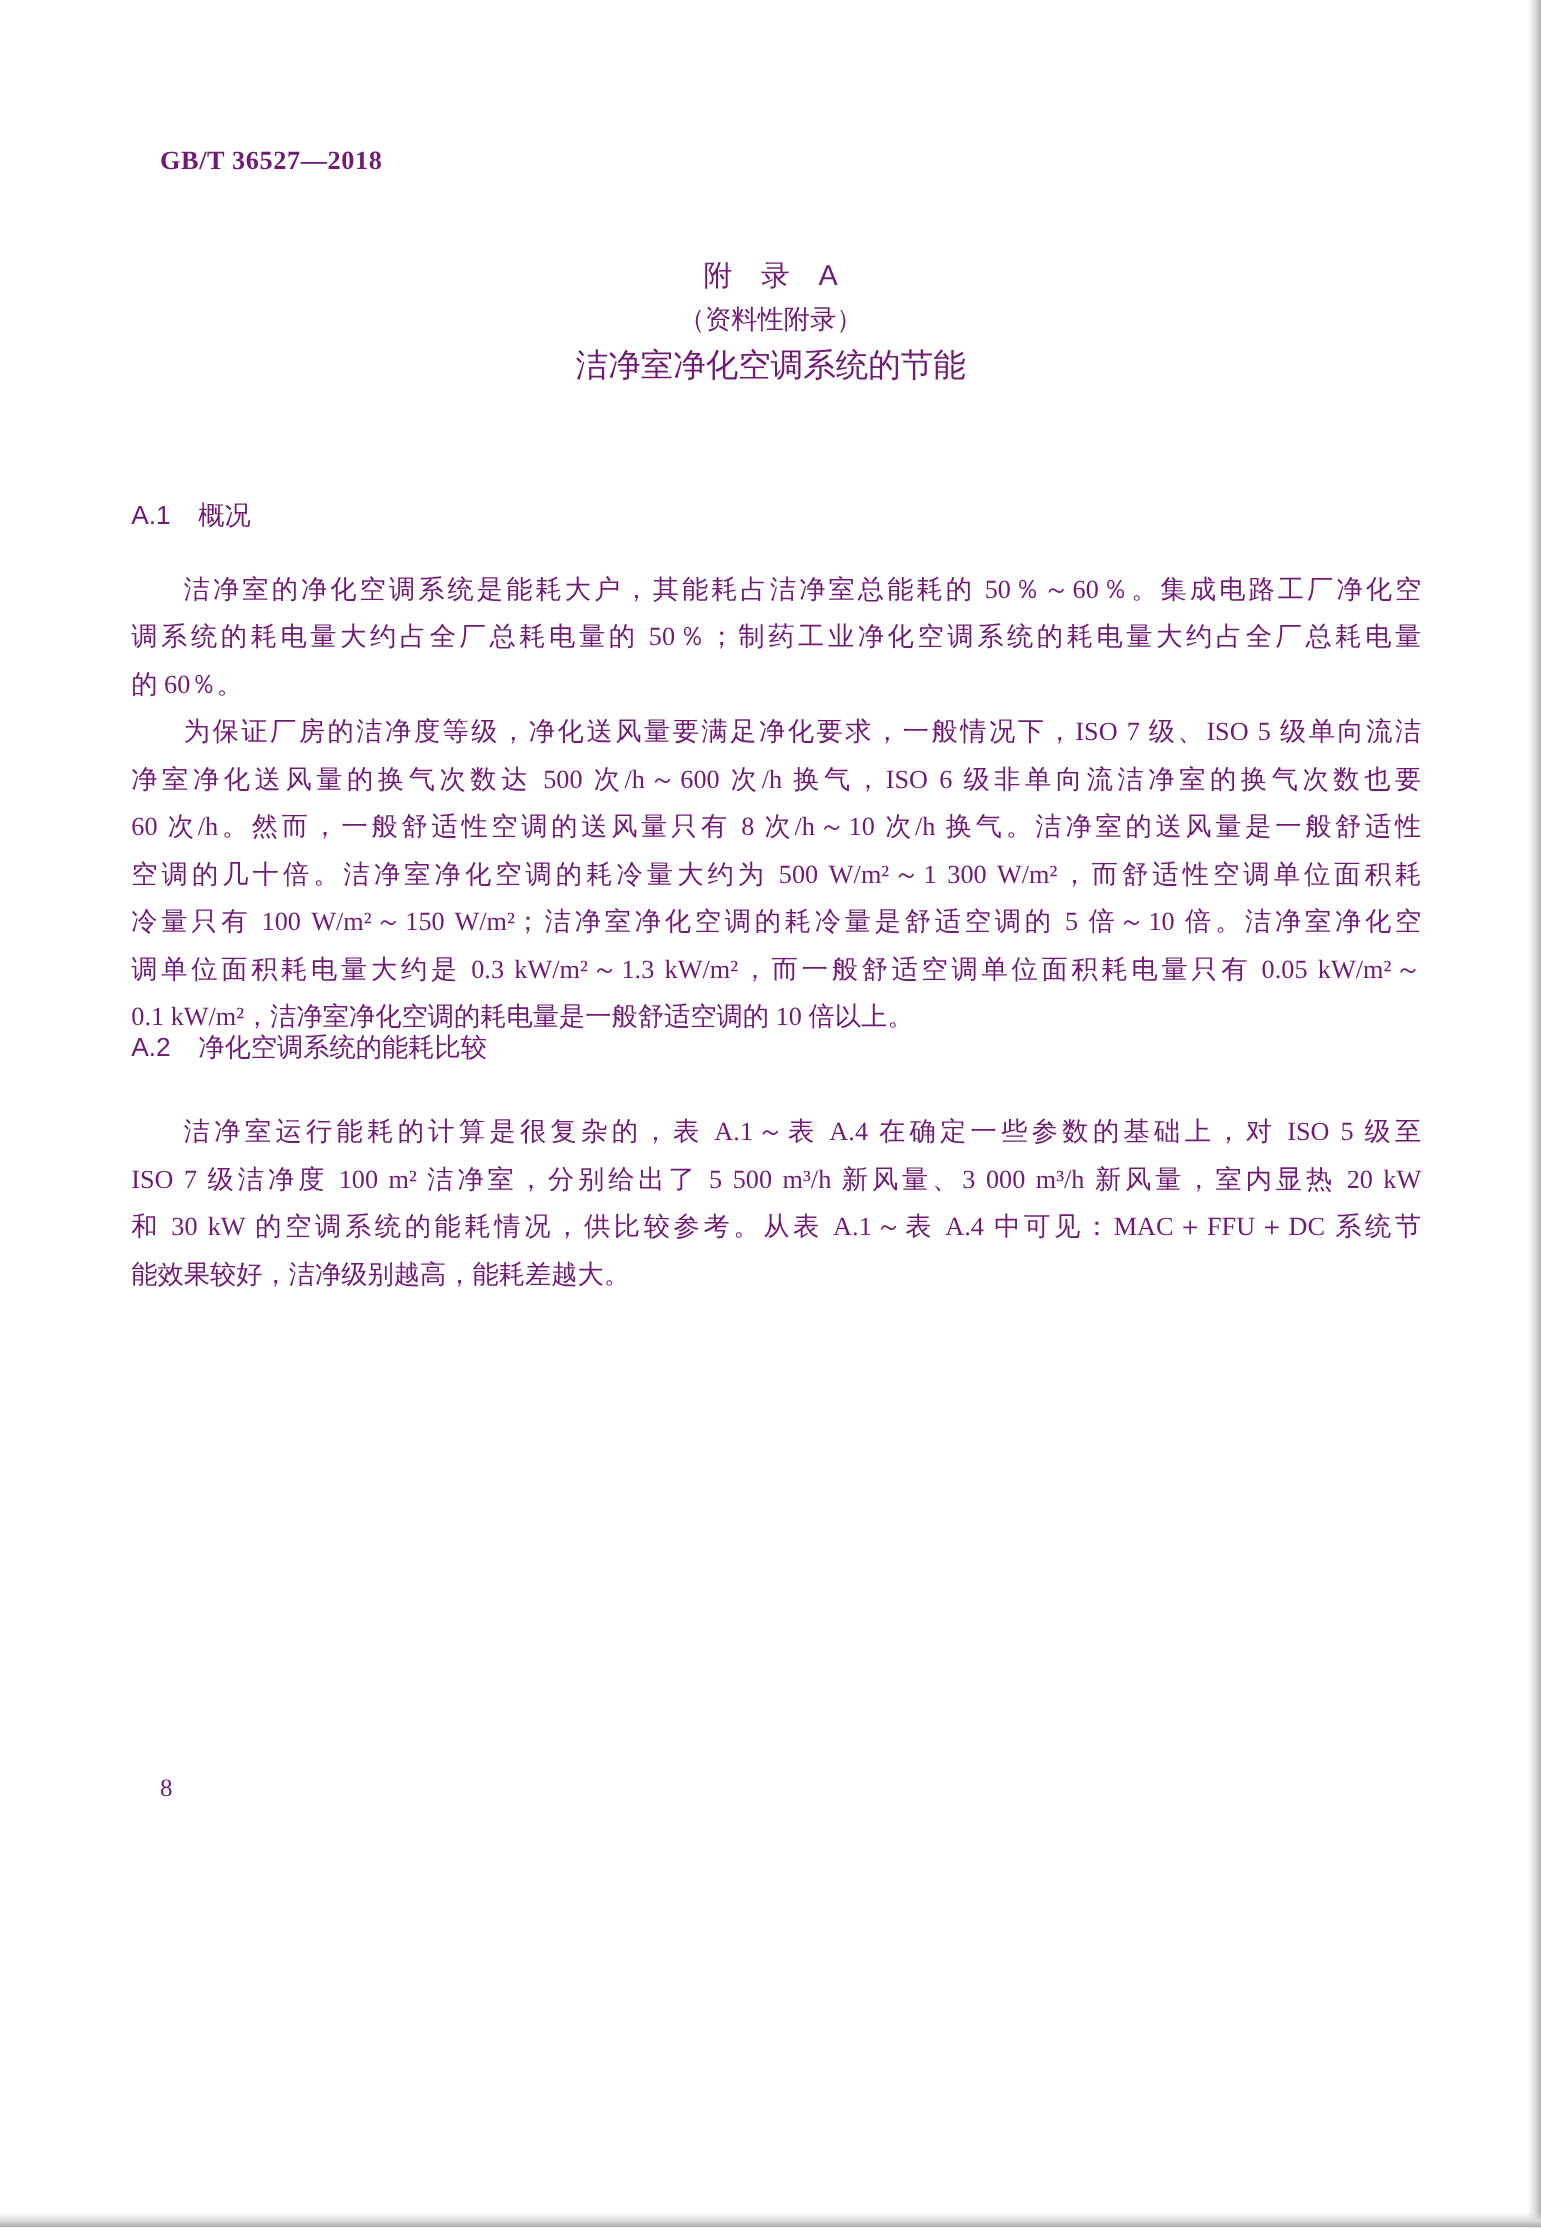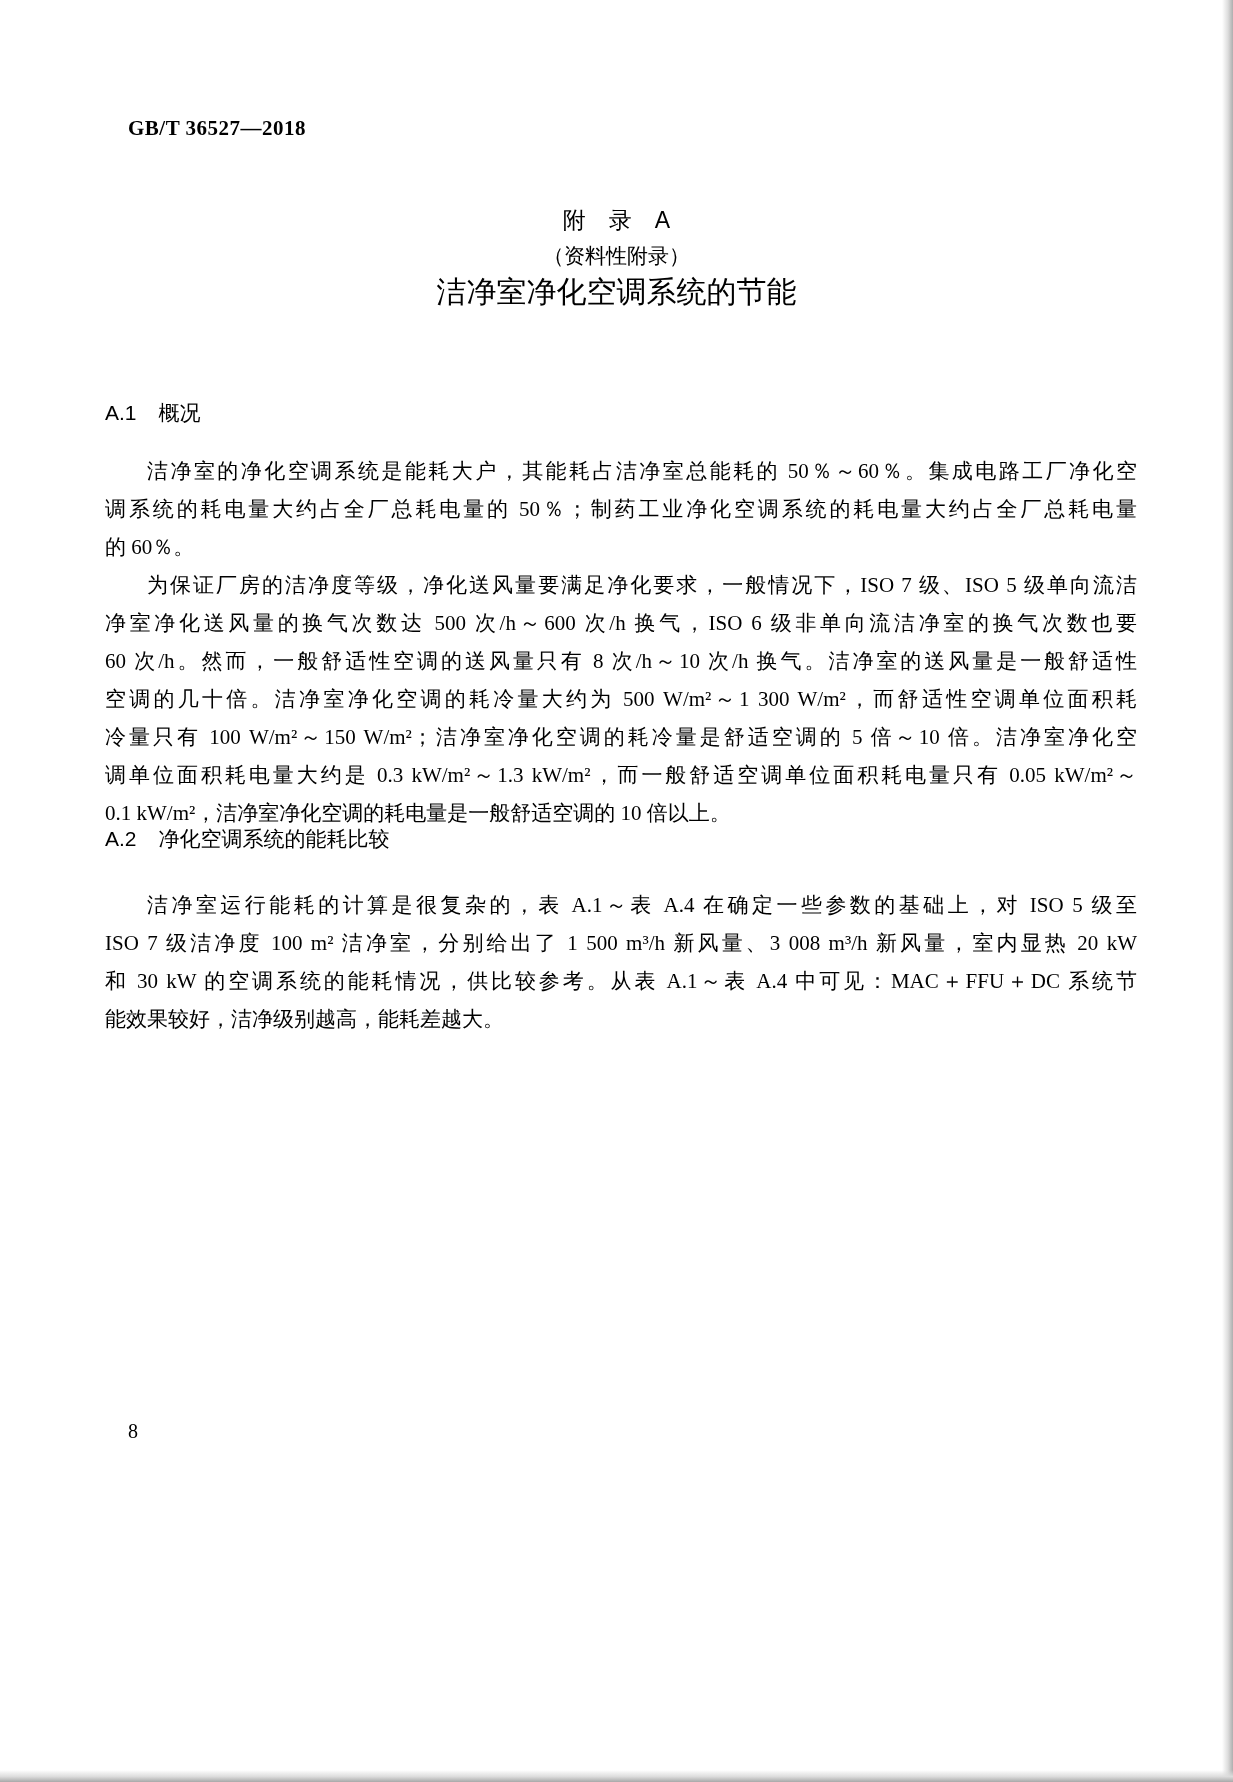--- a/index.html
+++ b/index.html
@@ -7,21 +7,21 @@
     padding: 0;
     background: #ffffff;
   }
   .page {
     position: relative;
     width: 1233px;
     height: 1782px;
     background: #ffffff;
     overflow: hidden;
     font-family: "Liberation Serif", "DejaVu Serif", serif;
-    color: #000000;
+    color: #701a75;
   }
   
   .edge-right {
     position: absolute;
     top: 0;
     right: 0;
     width: 11px;
     height: 100%;
     background: linear-gradient(to right, rgba(255,255,255,0) 0%, #dcdcdc 55%, #aeaeae 100%);
   }
@@ -53,21 +53,21 @@
   }
   .appendix-title .t1 {
     font-size: 23px;
     line-height: 36px;
   }
   .appendix-title .t2 {
     font-size: 21px;
     line-height: 36px;
   }
   .appendix-title .t3 {
-    font-size: 30px;
+    font-size: 26px;
     line-height: 36px;
   }
   .section-heading {
     position: absolute;
     left: 105px;
     font-family: "Liberation Sans", "DejaVu Sans", sans-serif;
     font-weight: 400;
     font-size: 21px;
     line-height: 26px;
   }
@@ -137,20 +137,20 @@
     <div class="line fill">调单位面积耗电量大约是 0.3 kW/m²～1.3 kW/m²，而一般舒适空调单位面积耗电量只有 0.05 kW/m²～</div>
     <div class="line">0.1 kW/m²，洁净室净化空调的耗电量是一般舒适空调的 10 倍以上。</div>
   </div>
 
   <div class="section-heading h-a2">
     <span class="sec-num">A.2</span><span class="sec-title">净化空调系统的能耗比较</span>
   </div>
 
   <div class="para p-a2-1">
     <div class="line fill indent">洁净室运行能耗的计算是很复杂的，表 A.1～表 A.4 在确定一些参数的基础上，对 ISO 5 级至</div>
-    <div class="line fill">ISO 7 级洁净度 100 m² 洁净室，分别给出了 1 500 m³/h 新风量、3 008 m³/h 新风量，室内显热 20 kW</div>
+    <div class="line fill">ISO 7 级洁净度 100 m² 洁净室，分别给出了 5 500 m³/h 新风量、3 000 m³/h 新风量，室内显热 20 kW</div>
     <div class="line fill">和 30 kW 的空调系统的能耗情况，供比较参考。从表 A.1～表 A.4 中可见：MAC＋FFU＋DC 系统节</div>
     <div class="line">能效果较好，洁净级别越高，能耗差越大。</div>
   </div>
 
   <div class="page-number">8</div>
 
 </div>
 
 </body></html>

